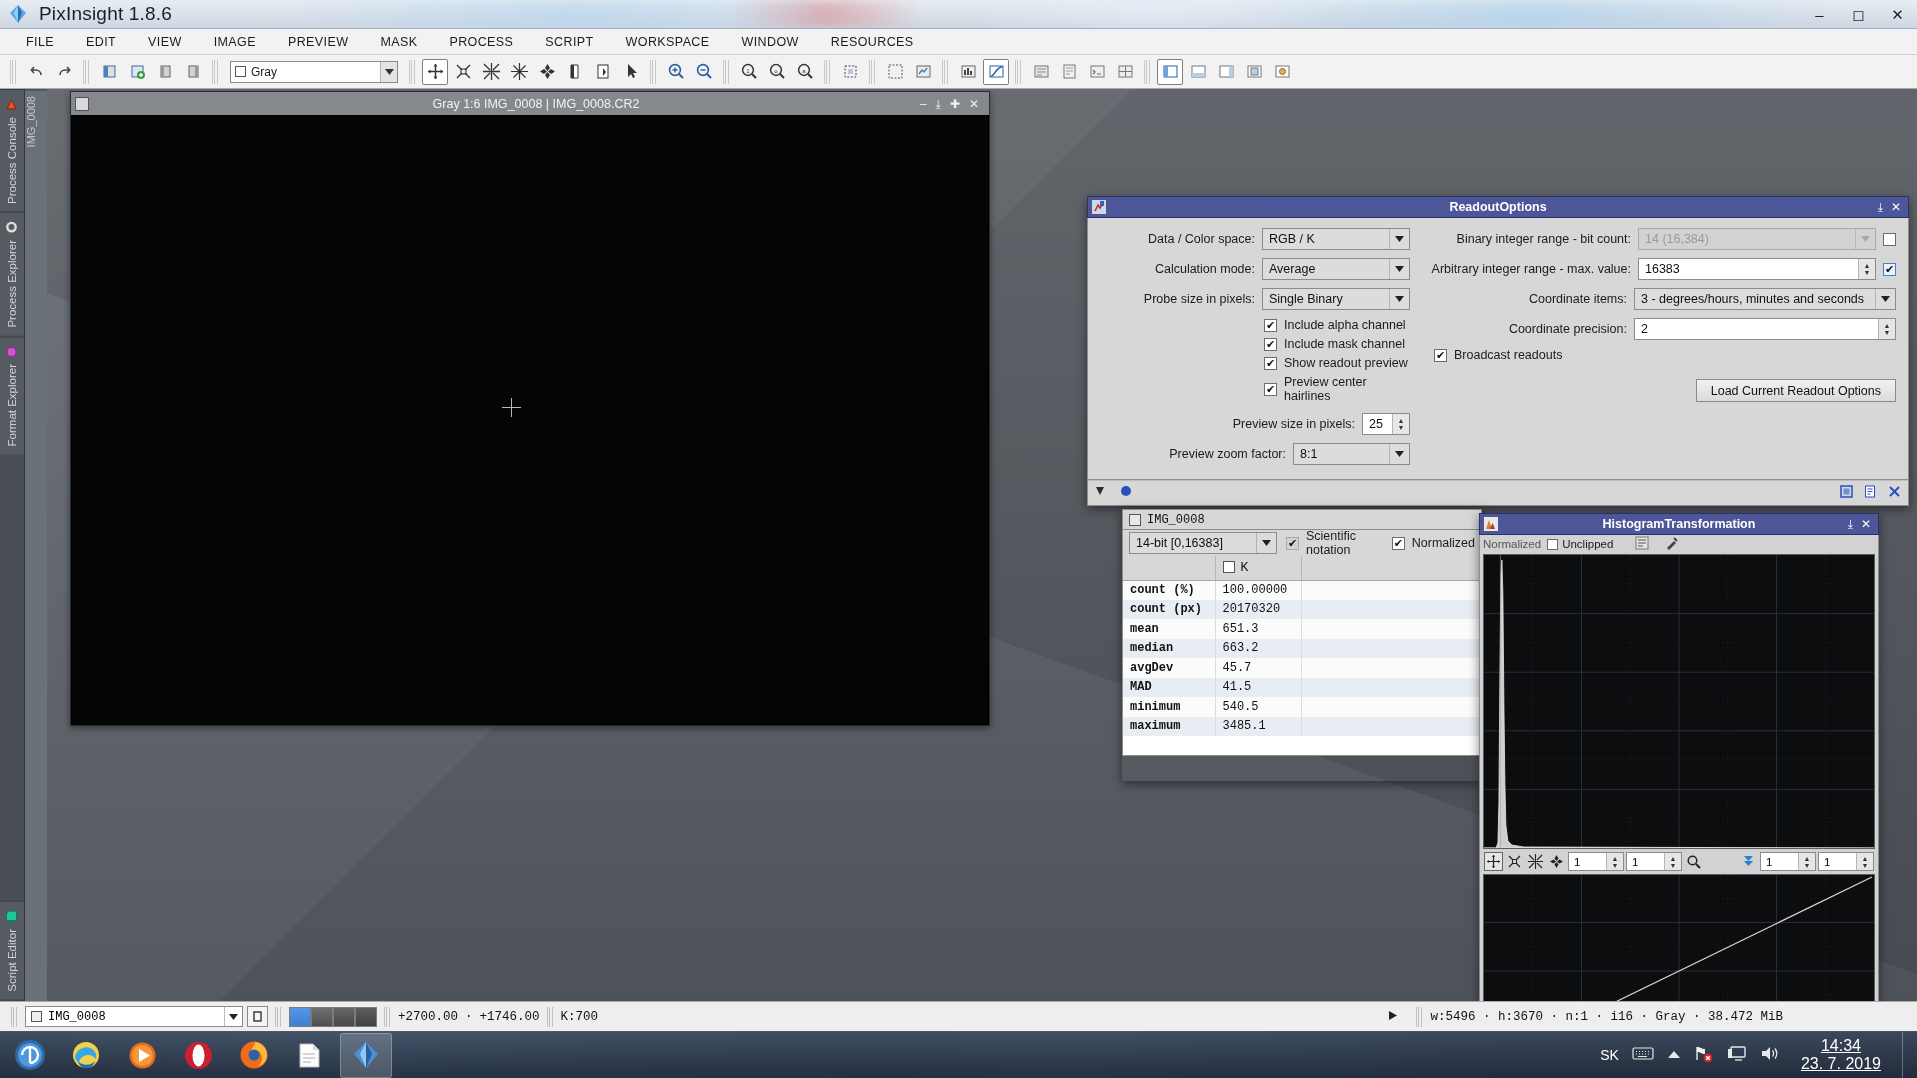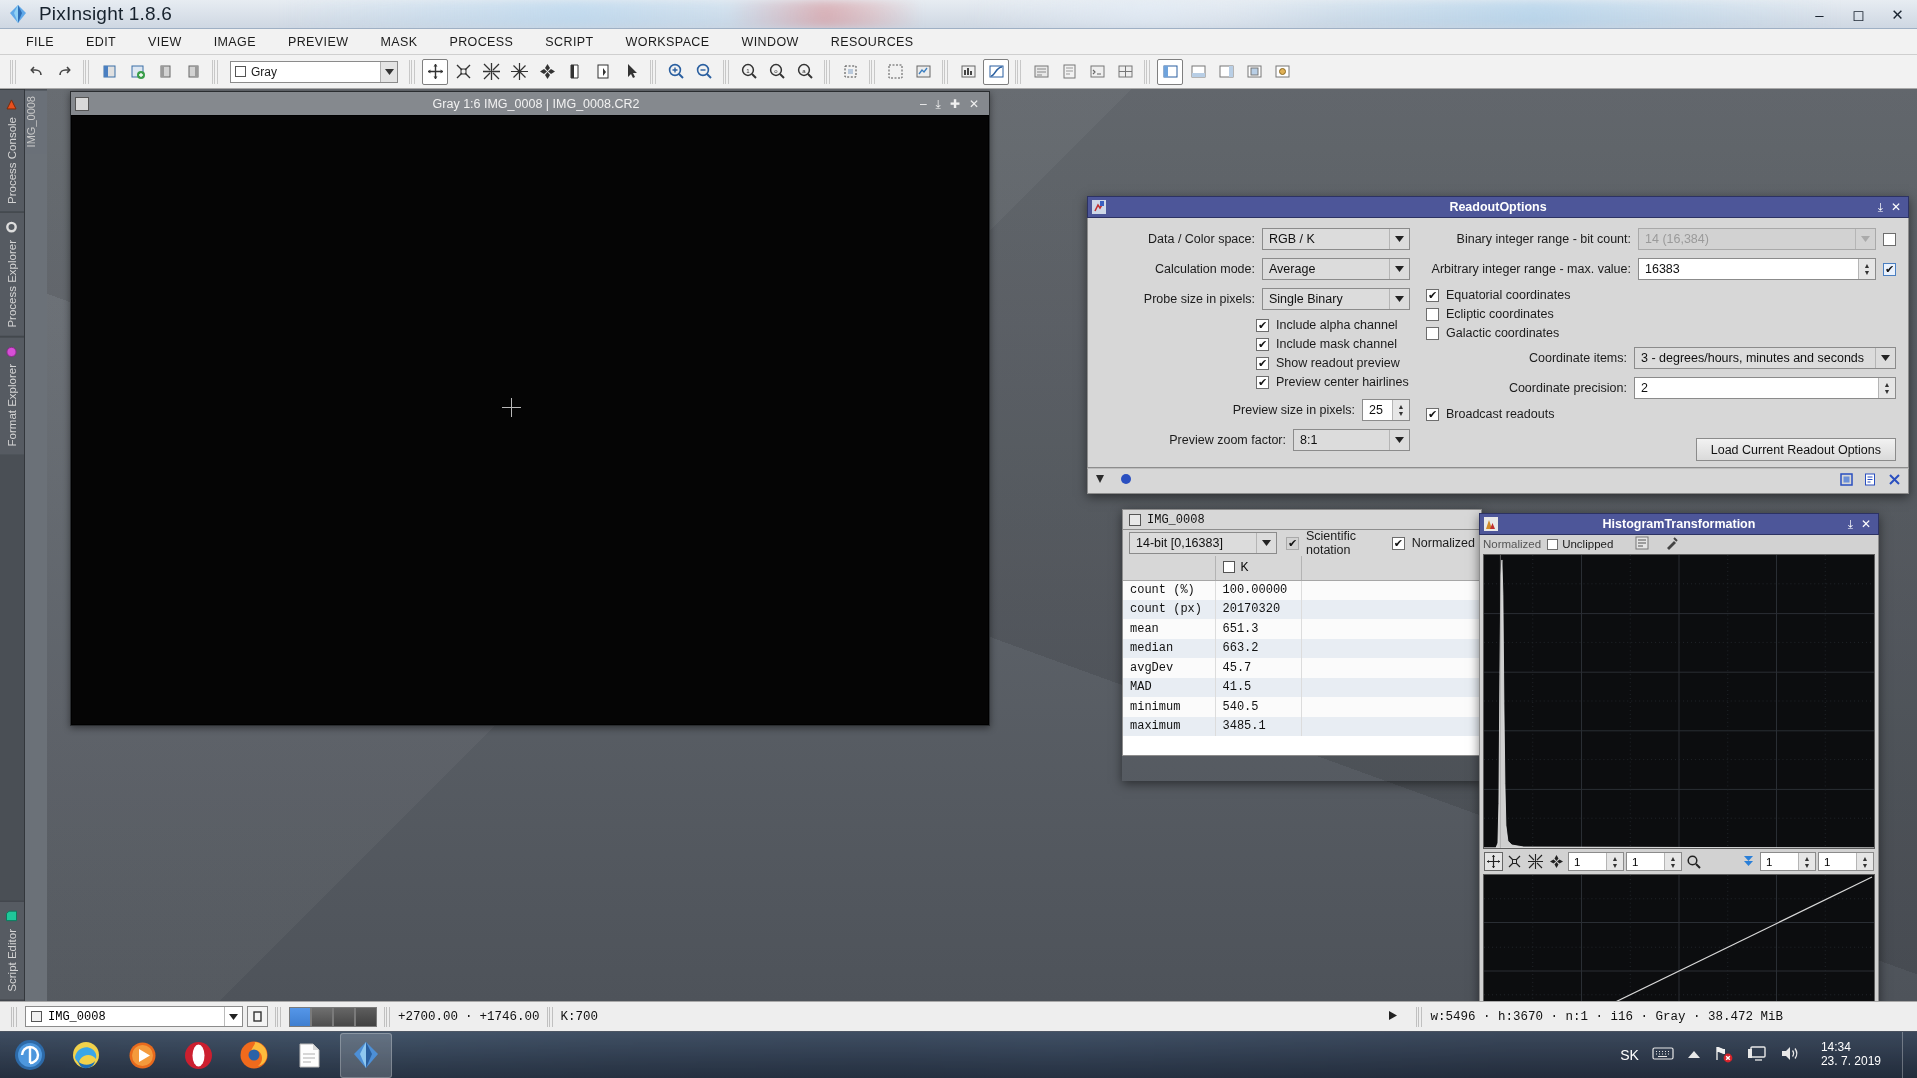--- a/index.html
+++ b/index.html
@@ -190,21 +190,21 @@
   .combo.disabled .arrow { color:#a8a8a8; }
   .txtbox {
     height:22px; background:#fff; border:1px solid #8b8b8b;
     display:flex; align-items:center; padding-left:6px; font-size:12.5px; color:#101010;
   }
   .spin {
     margin-left:auto; width:17px; height:20px; display:flex; flex-direction:column;
     align-items:center; justify-content:center; background:#e6e6e6; border-left:1px solid #b5b5b5;
     font-size:7px; line-height:7px; color:#333;
   }
-  .cb { display:flex; align-items:center; gap:7px; margin-bottom:5px; font-size:12.5px; color:#1b1b1b; }
+  .cb { display:flex; align-items:center; gap:7px; margin-bottom:5px; font-size:12.5px; color:#1b1b1b;margin-left:8px; }
   .cbx {
     width:13px; height:13px; border:1px solid #6d6d6d; background:#fff; flex:none;
     display:flex; align-items:center; justify-content:center; font-size:11px; color:#111; line-height:1;
   }
   .cbx.checked:after { content:"\2714"; font-size:11px; }
   .cbx.blue { border-color:#4a7fc1; background:#eaf2fd; }
   .cbx.dis { background:#d2d2d2; border-color:#a9a9a9; }
   .btn {
     height:23px; border:1px solid #8b8b8b; background:linear-gradient(180deg,#f2f2f2,#dadada);
     font-size:12.5px; color:#111; display:inline-flex; align-items:center; justify-content:center;
@@ -237,21 +237,21 @@
   #stats-table th {
     background:#d7d7d7; border-right:1px solid #b3b3b3; border-bottom:1px solid #a6a6a6;
     height:24px; font-weight:normal; text-align:left; padding-left:7px;
     font-family:"Liberation Sans", sans-serif; font-size:12px;
   }
   #stats-table td {
     height:19.5px; padding-left:7px; border-right:1px solid #dcdcdc; color:#111;
   }
   #stats-table tr:nth-child(odd) td { background:#fbfbfb; }
   #stats-table tr:nth-child(even) td { background:#e8edf3; }
-  #stats-table .c0 { width:92px; }
+  #stats-table .c0 { width:92px;font-weight:bold; }
   #stats-table .c1 { width:86px; }
 
   
   #histo { left:1432px; top:424px; width:400px; height:600px; }
   #histo .pi-bar { background:#4d5699; }
   #hbody { background:#d2d2d2; border:1px solid #8d8d8d; border-top:none; height:577px; position:relative; }
   .hrow-top {
     height:18px; background:#d2d2d2; display:flex; align-items:center; gap:6px;
     padding-left:3px; font-size:11.5px; color:#333;
   }
@@ -299,21 +299,21 @@
     display:flex; align-items:center; padding-left:4px; gap:4px;
     border-top:1px solid rgba(255,255,255,.18);
   }
   .tbtn {
     width:52px; height:45px; display:flex; align-items:center; justify-content:center;
     border-radius:3px;
   }
   .tbtn.open { background:rgba(255,255,255,.18); border:1px solid rgba(255,255,255,.25); }
   #tray { margin-left:auto; display:flex; align-items:center; gap:13px; padding-right:6px; color:#fff; }
   #tray .t-lang { font-size:14px;margin-left:33px; }
-  #clock { text-align:left; line-height:1.15; font-size:12px; color:#fff; padding:0 8px; }
+  #clock { text-align:center; line-height:1.15; font-size:16px; color:#fff; padding:0 8px;text-decoration:underline; }
   #showdesk { width:9px; height:47px; border-left:1px solid rgba(255,255,255,.3); }
 </style>
 </head>
 <body>
 
 <div id="wallpaper"></div>
 
 <div id="pi-window">
 
   <div id="titlebar">
@@ -745,34 +745,20 @@
             </div>
             <div class="frow">
               <span class="flabel">Arbitrary integer range - max. value:</span>
               <span class="txtbox" style="width:238px">
                 <span>16383</span>
                 <span class="spin">▲<br>▼</span>
               </span>
               <span class="cbx checked blue"></span>
             </div>
 
-            <div style="padding-left:0; margin-top:4px;">
-              <label class="cb">
-                <span class="cbx checked"></span>
-                <span>Equatorial coordinates</span>
-              </label>
-              <label class="cb">
-                <span class="cbx"></span>
-                <span>Ecliptic coordinates</span>
-              </label>
-              <label class="cb">
-                <span class="cbx"></span>
-                <span>Galactic coordinates</span>
-              </label>
-            </div>
 
             <div class="frow" style="margin-top:7px">
               <span class="flabel">Coordinate items:</span>
               <span class="combo" style="width:262px">
                 <span>3 - degrees/hours, minutes and seconds</span>
                 <span class="arrow">
                     <svg width="9" height="6" viewBox="0 0 9 6">
                       <polygon points="0,0 9,0 4.5,6" fill="#222"></polygon>
                     </svg>
                   </span>

